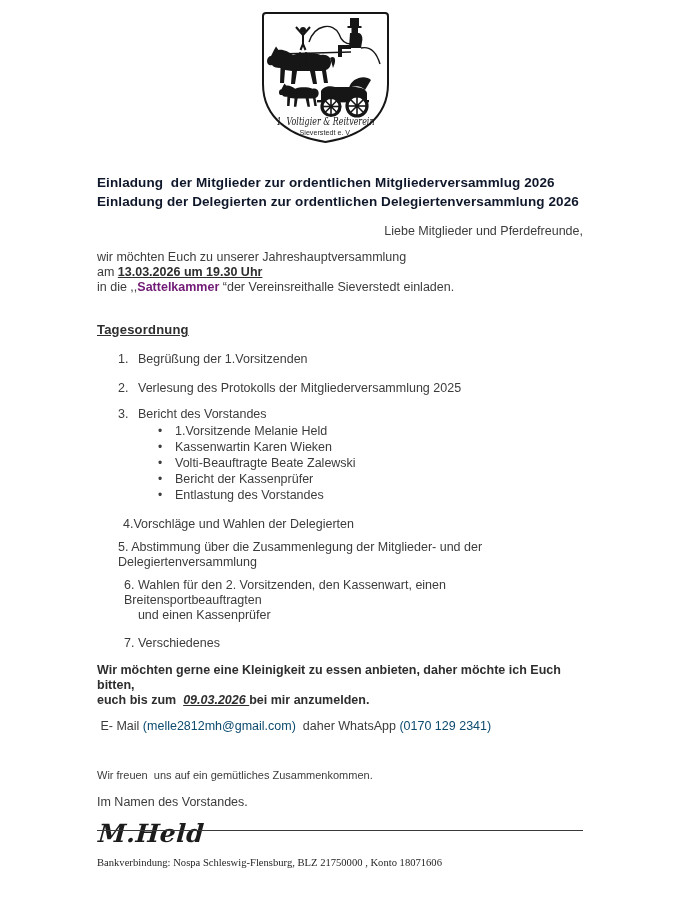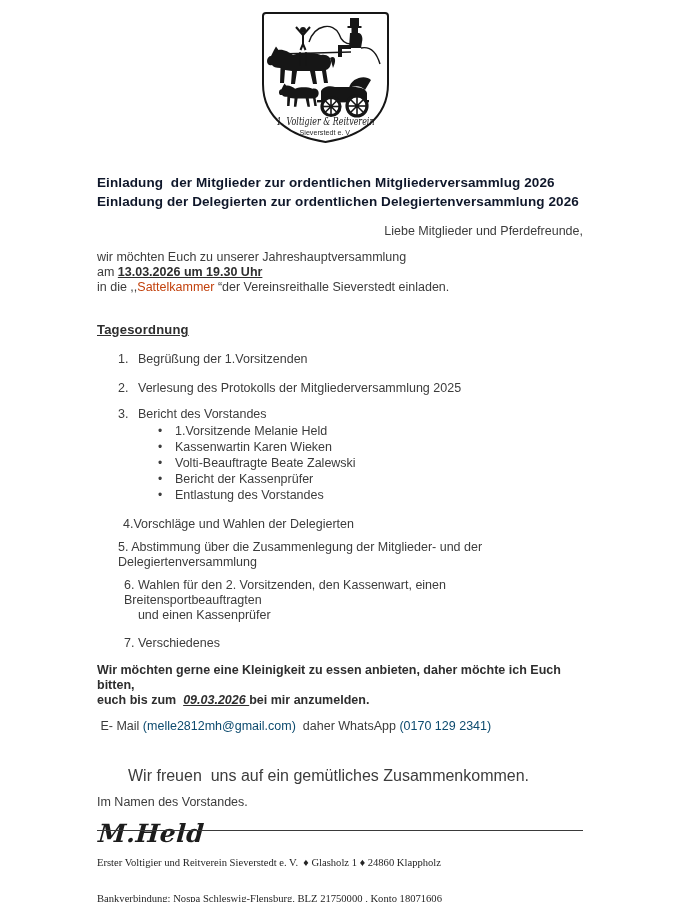--- a/index.html
+++ b/index.html
@@ -20,21 +20,21 @@
   
   .heading {
     margin-top: 22px;
     font-size: 13.5px; font-weight: bold; color: #0f172a;
     line-height: 18.5px; letter-spacing: 0.1px;
     white-space: pre-wrap;
   }
   .salutation { margin-top: 13px; font-size: 12.5px; line-height: 15px; text-align: right; }
   .intro { margin-top: 11px; font-size: 12.5px; line-height: 15px; }
   .intro .b-u { font-weight: bold; color: #2e2e2e; text-decoration: underline; }
-  .intro .b { font-weight: normal; color: #c2410c; }
+  .intro .b { font-weight: bold; color: #701a75; }
   
   .agenda-title {
     margin-top: 27px; display: inline-block;
     font-size: 13px; font-weight: bold; color: #2e2e2e;
     text-decoration: underline; letter-spacing: 0.2px;
   }
   .num-item { display: flex; font-size: 12.5px; line-height: 15px; margin-top: 14px; }
   .num-item .num { width: 20px; margin-left: 21px; flex: none; }
   .num-item.tight { margin-top: 11px; }
   .sub-list { margin-top: 1px; }
@@ -47,21 +47,21 @@
   .item7 { margin-top: 13px; padding-left: 27px; }
   
   .rsvp {
     margin-top: 12px; font-size: 12.5px; font-weight: bold; color: #2e2e2e;
     line-height: 15px; white-space: pre-wrap;
   }
   .rsvp .deadline { font-style: italic; text-decoration: underline; }
   .contact { margin-top: 11px; font-size: 12.5px; line-height: 15px; white-space: pre-wrap; }
   .contact .accent { color: #0c4a6e; }
   
-  .closing1 { margin-top: 34px; font-size: 16px; line-height: 15px; white-space: pre-wrap; margin-left: 31px; }
+  .closing1 { margin-top: 34px; font-size: 11px; line-height: 15px; white-space: pre-wrap; }
   .closing2 { margin-top: 12px; font-size: 12.5px; line-height: 15px; }
   .signature {
     margin-top: 9px; height: 34px;
     font-family: "DejaVu Serif", serif;
     font-style: italic; font-weight: bold;
     font-size: 25px; color: #1c1c1c;
     transform: skewX(-4deg); transform-origin: left bottom;
     letter-spacing: 0.5px;
   }
   
@@ -219,19 +219,18 @@
   
   <div class="contact"><span> E- Mail </span><span class="accent">(melle2812mh@gmail.com)</span><span>  daher WhatsApp </span><span class="accent">(0170 129 2341)</span></div>
 
   
   <div class="closing1">Wir freuen  uns auf ein gemütliches Zusammenkommen.</div>
   <div class="closing2">Im Namen des Vorstandes.</div>
   <div class="signature">M.Held</div>
 
   
   <div class="footer">
-    <div>Erster Voltigier und Reitverein Sieverstedt e. V.  ♦ Glasholz 1 ♦ 24860 Klappholz</div>
     <div>Bankverbindung: Nospa Schleswig-Flensburg, BLZ 21750000 , Konto 18071606</div>
     
     
   </div>
 
 </div>
 
 </body></html>

